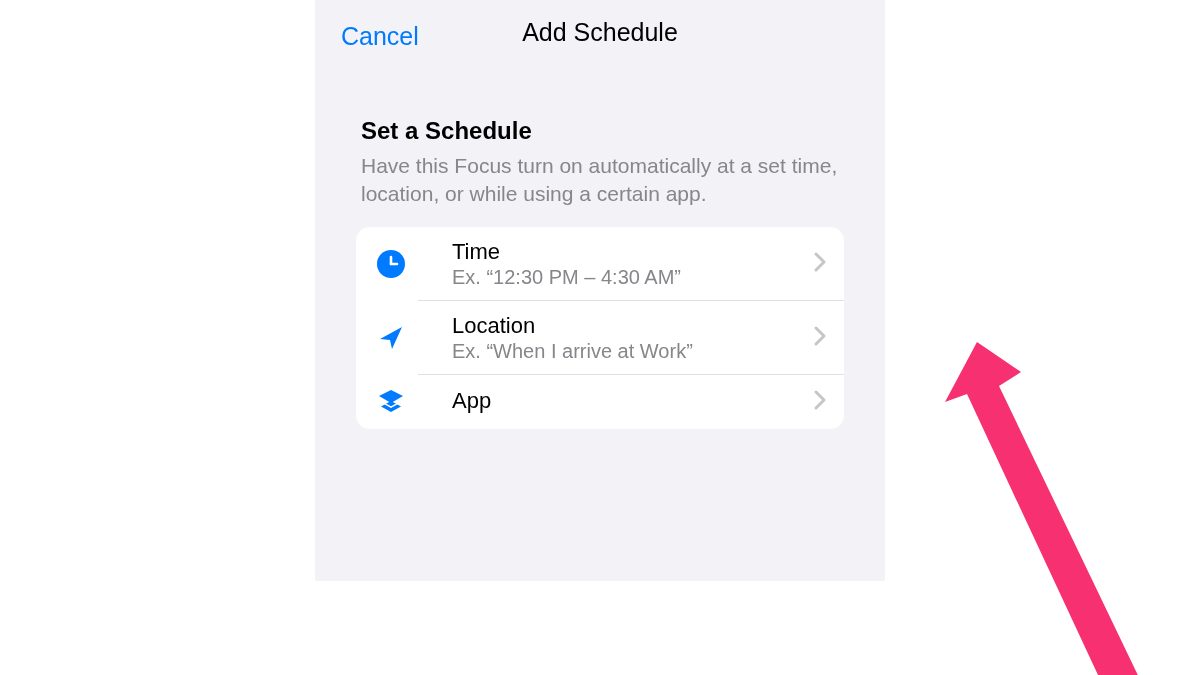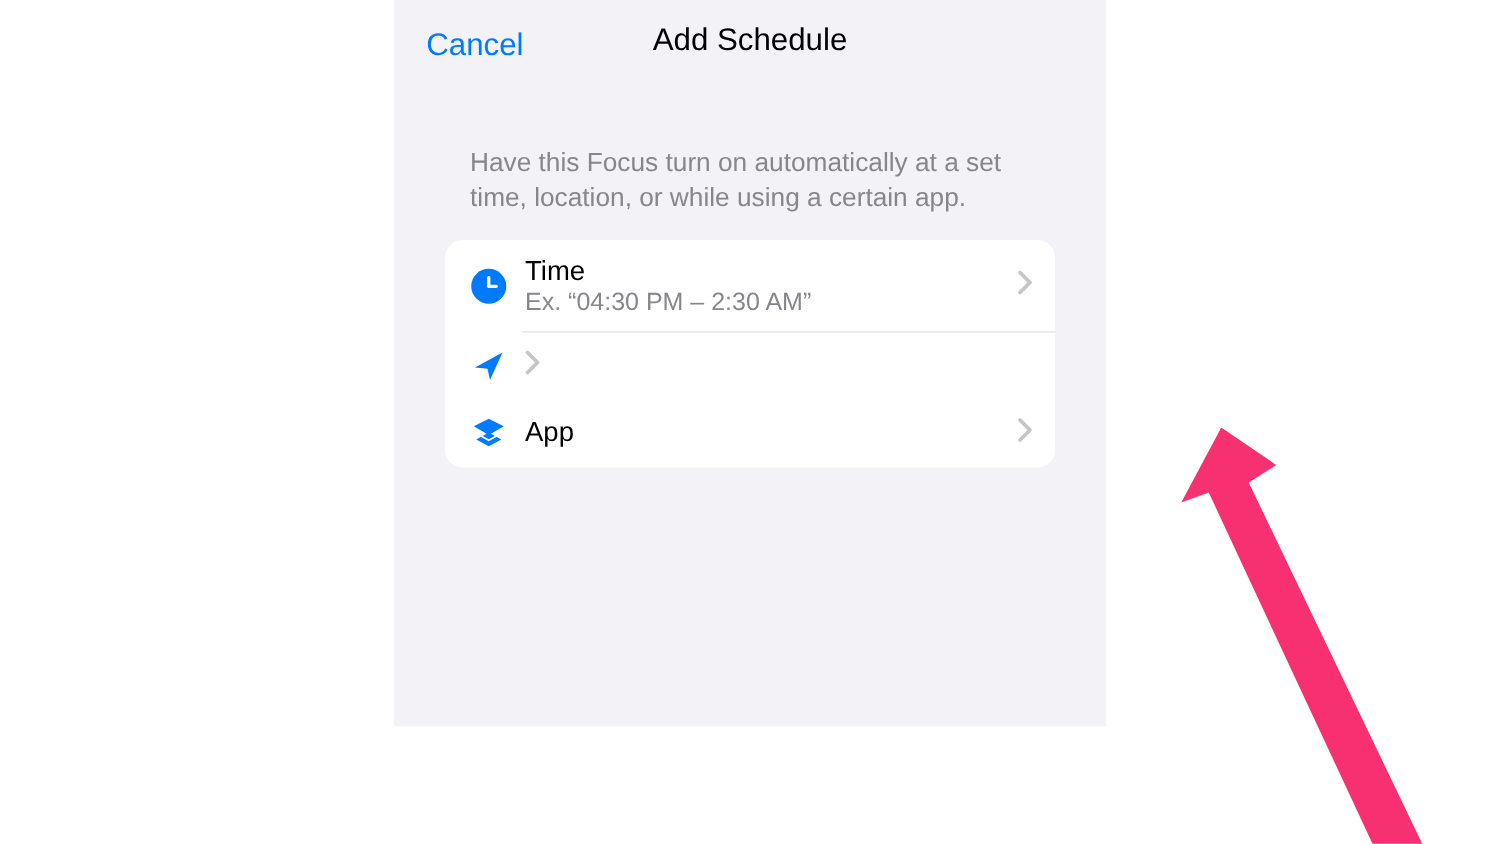--- a/index.html
+++ b/index.html
@@ -58,34 +58,34 @@
       font-weight: 600;
       color: #000;
       margin-bottom: 7px;
     }
 
     .section-subtitle {
       font-size: 21px;
       color: #86868b;
       line-height: 1.35;
       margin-bottom: 18px;
-      margin-left: 15px;
     }
 
     .options-list {
       background: #ffffff;
       border-radius: 14px;
       margin: 0 -5px;
     }
 
     .option-row {
       display: flex;
       align-items: center;
       padding: 12px 18px 12px 20px;
       position: relative;
+      gap: 32px;
     }
 
     .option-row:not(:last-child) .option-content::after {
       content: "";
       position: absolute;
       bottom: 0;
       left: 62px;
       right: 0;
       height: 1px;
       background: #e1e1e4;
@@ -133,49 +133,54 @@
 <body>
 
 <div class="modal">
 
   <div class="header">
     <span class="cancel-button">Cancel</span>
     <span class="title">Add Schedule</span>
   </div>
 
   <div class="content">
+    <div class="section-title">Set a Schedule</div>
     <div class="section-subtitle">Have this Focus turn on automatically at a set time, location, or while using a certain app.</div>
 
     <div class="options-list">
 
       <div class="option-row">
         <span class="option-icon">
           <svg width="30" height="30" viewBox="0 0 30 30">
             <circle cx="15" cy="15" r="14" fill="#007aff"></circle>
             <polyline points="15,15 15,8" stroke="#ffffff" stroke-width="2.6" stroke-linecap="round" fill="none"></polyline>
             <polyline points="15,15 21,15" stroke="#ffffff" stroke-width="2.6" stroke-linecap="round" fill="none"></polyline>
           </svg>
         </span>
         <div class="option-content">
           <div class="option-title">Time</div>
-          <div class="option-subtitle">Ex. “04:30 PM – 2:30 AM”</div>
+          <div class="option-subtitle">Ex. “12:30 PM – 4:30 AM”</div>
         </div>
         <span class="chevron">
           <svg width="12" height="20" viewBox="0 0 12 20">
             <polyline points="2,2 10,10 2,18" stroke="#c6c6c8" stroke-width="3" stroke-linecap="round" stroke-linejoin="round" fill="none"></polyline>
           </svg>
         </span>
       </div>
 
       <div class="option-row">
         <span class="option-icon">
           <svg width="28" height="28" viewBox="0 0 28 28">
             <path d="M 3 15 L 25 3 L 15 25 L 13 16 Z" fill="#007aff"></path>
           </svg>
         </span>
+        <div class="option-content">
+          <div class="option-title">Location</div>
+          <div class="option-subtitle">Ex. “When I arrive at Work”</div>
+        </div>
         <span class="chevron">
           <svg width="12" height="20" viewBox="0 0 12 20">
             <polyline points="2,2 10,10 2,18" stroke="#c6c6c8" stroke-width="3" stroke-linecap="round" stroke-linejoin="round" fill="none"></polyline>
           </svg>
         </span>
       </div>
 
       <div class="option-row">
         <span class="option-icon">
           <svg width="30" height="30" viewBox="0 0 30 30">

